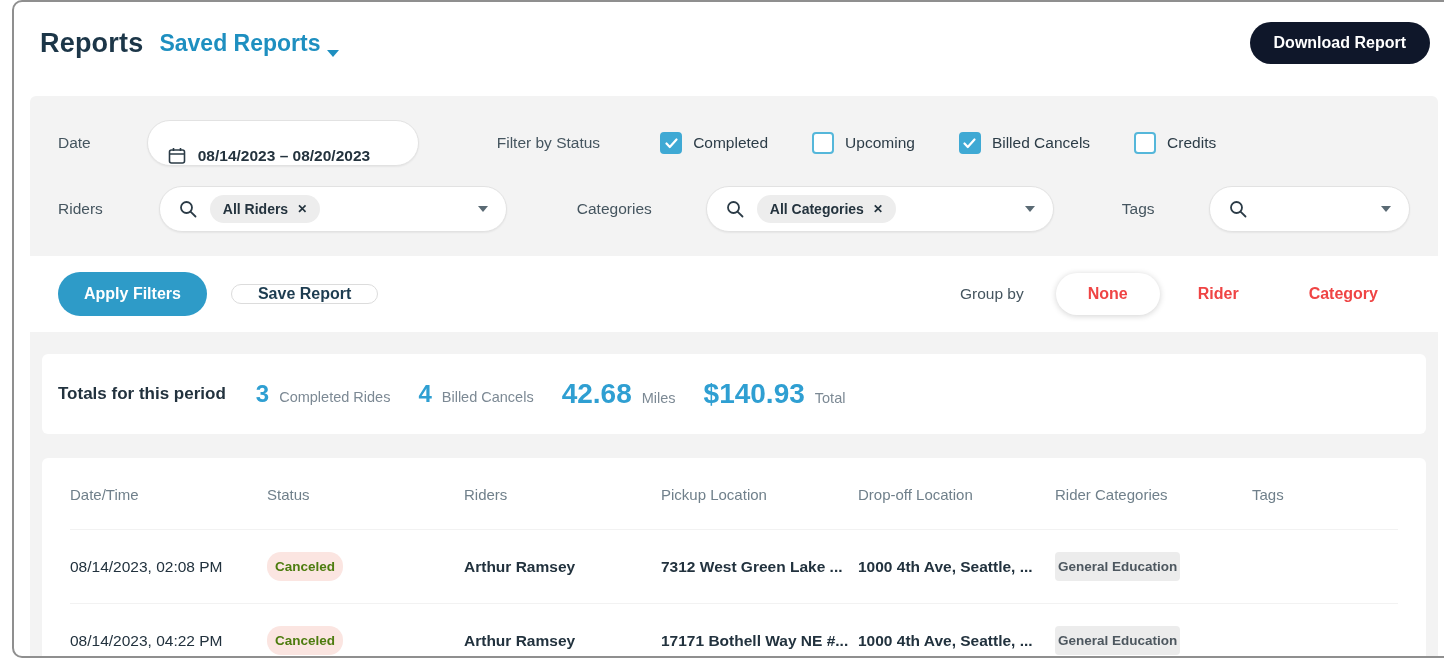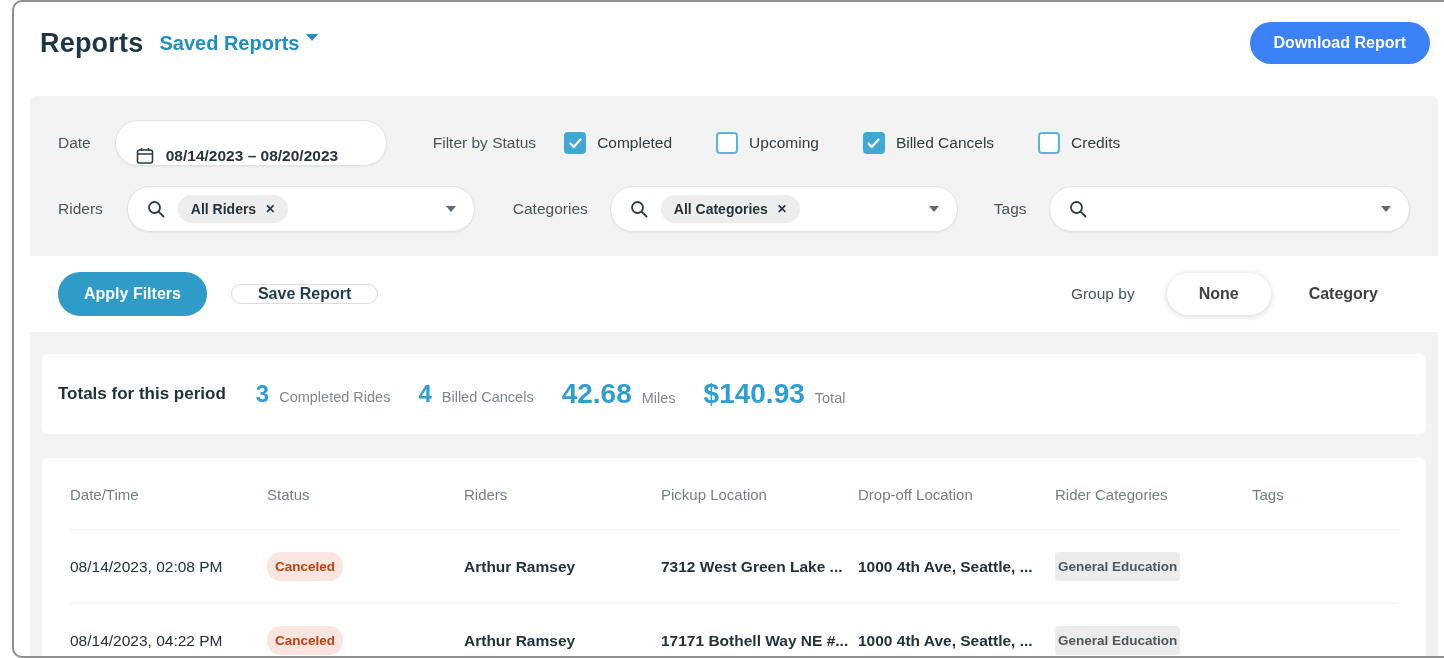--- a/index.html
+++ b/index.html
@@ -17,29 +17,29 @@
     border: 2px solid #8f8f8f;
     border-radius: 10px;
     overflow: hidden;
     background: #fff;
     margin-left: 12px;
   }
 
   
   .header { display: flex; align-items: center; padding: 20px 24px 16px 26px; }
   .page-title { font-size: 27px; font-weight: 700; color: #1c3648; margin-right: 16px; letter-spacing: .2px; }
-  .saved-reports { display: flex; align-items: flex-start; gap: 7px; color: #1e8fc0; font-weight: 700; font-size: 20px; cursor: pointer; }
+  .saved-reports { display: flex; align-items: flex-end; gap: 7px; color: #1e8fc0; font-weight: 700; font-size: 23px; cursor: pointer; }
   .caret-solid { width: 0; height: 0; border-left: 6px solid transparent; border-right: 6px solid transparent; border-top: 7px solid #1e8fc0; margin-top: 2px; }
   .header-spacer { flex: 1; }
-  .download-btn { background: #3b82f6; color: #fff; font-weight: 700; font-size: 16px; padding: 12px 24px; border-radius: 24px; border: none; cursor: pointer; font-family: inherit; }
+  .download-btn { background: #0f172a; color: #fff; font-weight: 700; font-size: 16px; padding: 12px 24px; border-radius: 24px; border: none; cursor: pointer; font-family: inherit; }
 
   
   .panel { margin: 16px 16px 0; background: #f3f3f3; border-radius: 6px; }
 
-  .filter-row { display: flex; align-items: center; }
+  .filter-row { display: flex; align-items: center; gap: 32px; }
   .row1 { padding: 24px 28px 0; }
   .row2 { padding: 20px 28px 2px; }
   .f-label { color: #45555f; font-size: 15.5px; white-space: nowrap; }
 
   .date-input { display: flex; align-items: flex-end; gap: 12px; background: #fff; border: 1px solid #e2e2e2; border-radius: 24px; height: 46px; padding: 0 20px; width: 272px; margin-left: 24px; cursor: pointer; box-shadow: 0 1px 2px rgba(0,0,0,.06); }
   .date-text { color: #24333e; font-weight: 700; font-size: 15.5px; white-space: nowrap; }
 
   .status-label { margin-left: 46px; }
   .status-options { display: flex; align-items: center; margin-left: 28px; }
   .checkbox-item { display: flex; align-items: center; gap: 11px; margin-right: 44px; cursor: pointer; }
@@ -60,39 +60,39 @@
   .cat-label { margin-left: 38px; }
   .categories-select { width: 348px; margin-left: 22px; }
   .tags-label { margin-left: 36px; }
   .tags-select { flex: 1; margin-left: 22px; }
 
   
   .action-row { background: #fff; display: flex; align-items: center; padding: 16px 28px; margin-top: 22px; }
   .apply-btn { background: #2e9bc8; color: #fff; border: none; font-weight: 700; font-size: 16px; padding: 13px 26px; border-radius: 26px; font-family: inherit; cursor: pointer; }
   .save-btn { background: #fff; color: #1d3c50; border: 1px solid #dcdcdc; font-weight: 700; font-size: 16px; padding: 0 26px; border-radius: 26px; margin-left: 24px; font-family: inherit; cursor: pointer; }
   .groupby-label { color: #45555f; font-size: 15.5px; margin-left: auto; margin-right: 26px; }
-  .group-option { color: #404040; font-weight: 700; font-size: 16px; padding: 12px 32px; border-radius: 24px; cursor: pointer; margin-left: 6px; white-space: nowrap; }
+  .group-option { color: #ef4444; font-weight: 700; font-size: 16px; padding: 12px 32px; border-radius: 24px; cursor: pointer; margin-left: 6px; white-space: nowrap; }
   .group-option.selected { background: #fff; box-shadow: 0 1px 6px rgba(0,0,0,.18); }
 
   
   .totals-card { margin: 22px 12px 0; background: #fff; border-radius: 6px; display: flex; align-items: center; padding: 24px 16px; }
   .totals-title { color: #22323e; font-weight: 700; font-size: 17px; margin-right: 30px; white-space: nowrap; }
   .total-item { display: flex; align-items: baseline; margin-right: 28px; }
   .total-value { color: #2f9fd2; font-weight: 700; font-size: 24px; margin-right: 10px; }
   .total-item.big .total-value { font-size: 28px; }
   .total-label { color: #7c8994; font-size: 14.5px; white-space: nowrap; }
 
   
   .table-card { margin: 24px 12px 0; background: #fff; border-radius: 6px 6px 0 0; padding: 12px 28px 30px; }
   .thead { display: grid; grid-template-columns: repeat(6, 197px) 1fr; padding: 16px 0 26px; }
   .th { color: #70808b; font-size: 15px; }
   .trow { display: grid; grid-template-columns: repeat(6, 197px) 1fr; align-items: center; padding: 22px 0; border-top: 1px solid #f2f2f2; cursor: pointer; }
   .td { font-size: 15.5px; color: #22323e; padding-right: 14px; white-space: nowrap; overflow: hidden; }
   .td-bold { font-weight: 700; }
-  .badge-canceled { display: inline-block; background: #fbe5e1; color: #c2410c; font-weight: 700; font-size: 13.5px; padding: 7px 8px; border-radius: 14px; }
+  .badge-canceled { display: inline-block; background: #fbe5e1; color: #4d7c0f; font-weight: 700; font-size: 13.5px; padding: 7px 8px; border-radius: 14px; }
   .badge-category { display: inline-block; background: #ececec; color: #4d575f; font-weight: 700; font-size: 13.5px; padding: 7px 3px; border-radius: 4px; }
 </style>
 </head>
 <body>
 
 <div class="screen">
 
   <div class="header">
     <div class="page-title">Reports</div>
     <div class="saved-reports">
@@ -188,20 +188,21 @@
         <span class="sel-spacer"></span>
         <span class="caret"></span>
       </div>
     </div>
 
     <div class="action-row">
       <button class="apply-btn">Apply Filters</button>
       <button class="save-btn">Save Report</button>
       <span class="groupby-label">Group by</span>
       <div class="group-option selected">None</div>
+      <div class="group-option">Rider</div>
       <div class="group-option">Category</div>
     </div>
 
     <div class="totals-card">
       <span class="totals-title">Totals for this period</span>
       <div class="total-item">
         <span class="total-value">3</span>
         <span class="total-label">Completed Rides</span>
       </div>
       <div class="total-item">

